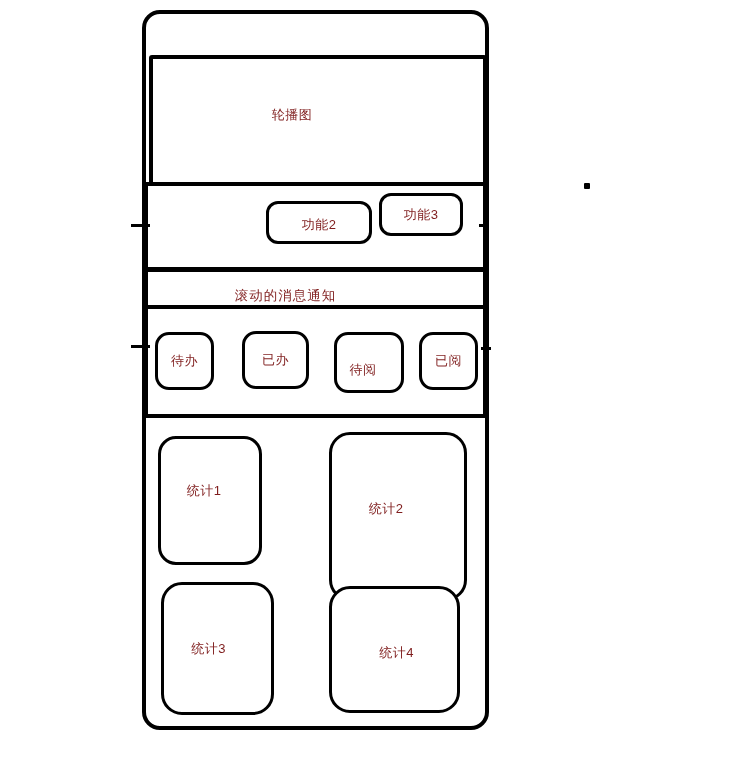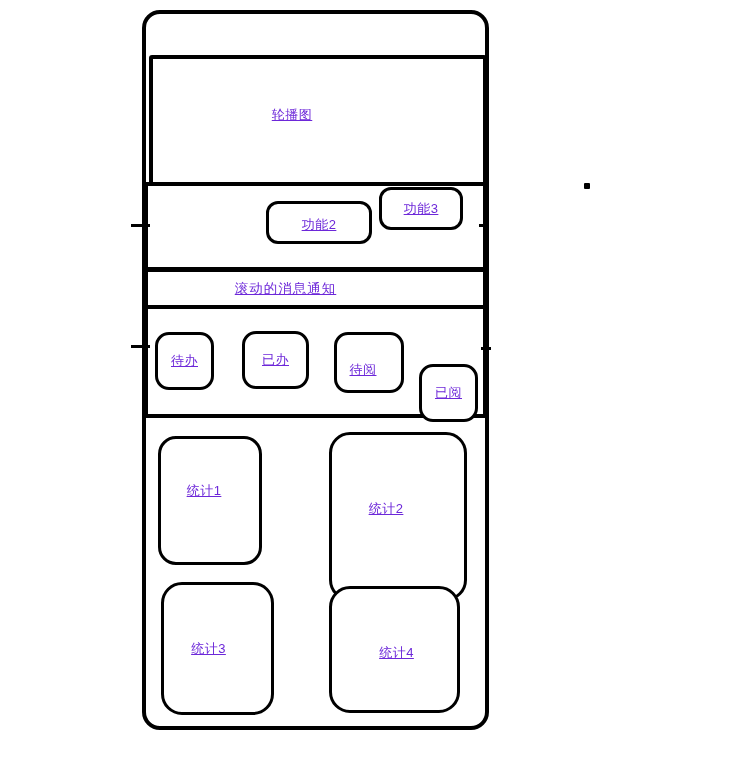--- a/index.html
+++ b/index.html
@@ -19,24 +19,23 @@
   .shape {
     position: absolute;
     box-sizing: border-box;
     background: #ffffff;
     display: flex;
     align-items: center;
     justify-content: center;
   }
   .label {
     font-size: 13px;
-    color: #6d28d9;
+    color: #7f1d1d;
     white-space: nowrap;
     letter-spacing: 0.5px;
-    text-decoration: underline;
   }
 
   
   .frame {
     left: 142px; top: 10px; width: 347px; height: 720px;
     border: 4px solid #000000;
     border-radius: 18px;
     background: transparent;
   }
 
@@ -54,44 +53,45 @@
     border: 4px solid #000000;
     background: transparent;
   }
   .fn-btn {
     border: 3px solid #000000;
     border-radius: 12px;
   }
   .fn-1 { left: 161px; top: 200px; width: 77px; height: 43px; }
   .fn-2 { left: 266px; top: 201px; width: 106px; height: 43px; }
   .fn-2 .label { transform: translateY(2px); }
-  .fn-3 { left: 379px; top: 187px; width: 84px; height: 43px; }
+  .fn-3 { left: 379px; top: 193px; width: 84px; height: 43px; }
 
   
   .notice-bar {
     left: 144px; top: 268px; width: 343px; height: 41px;
     border: 4px solid #000000;
+    align-items: flex-end;
   }
   .notice-bar .label { transform: translateX(-30px); letter-spacing: 1px; font-size: 13.5px; }
 
   
   .task-section {
     left: 144px; top: 305px; width: 343px; height: 113px;
     border: 4px solid #000000;
     background: transparent;
   }
   .task-btn {
     border: 3px solid #000000;
     border-radius: 14px;
   }
   .task-1 { left: 155px; top: 332px; width: 59px; height: 58px; }
   .task-2 { left: 242px; top: 331px; width: 67px; height: 58px; }
   .task-3 { left: 334px; top: 332px; width: 70px; height: 61px; }
   .task-3 .label { transform: translate(-6px, 7px); }
-  .task-4 { left: 419px; top: 332px; width: 59px; height: 58px; margin-top: 32px; }
+  .task-4 { left: 419px; top: 332px; width: 59px; height: 58px; }
 
   
   .stat-card {
     border: 3.5px solid #000000;
     border-radius: 18px;
   }
   .stat-1 { left: 158px; top: 436px; width: 104px; height: 129px; }
   .stat-1 .label { transform: translate(-6px, -10px); }
   .stat-2 { left: 329px; top: 432px; width: 138px; height: 169px; border-radius: 21px; }
   .stat-2 .label { transform: translate(-12px, -8px); }

